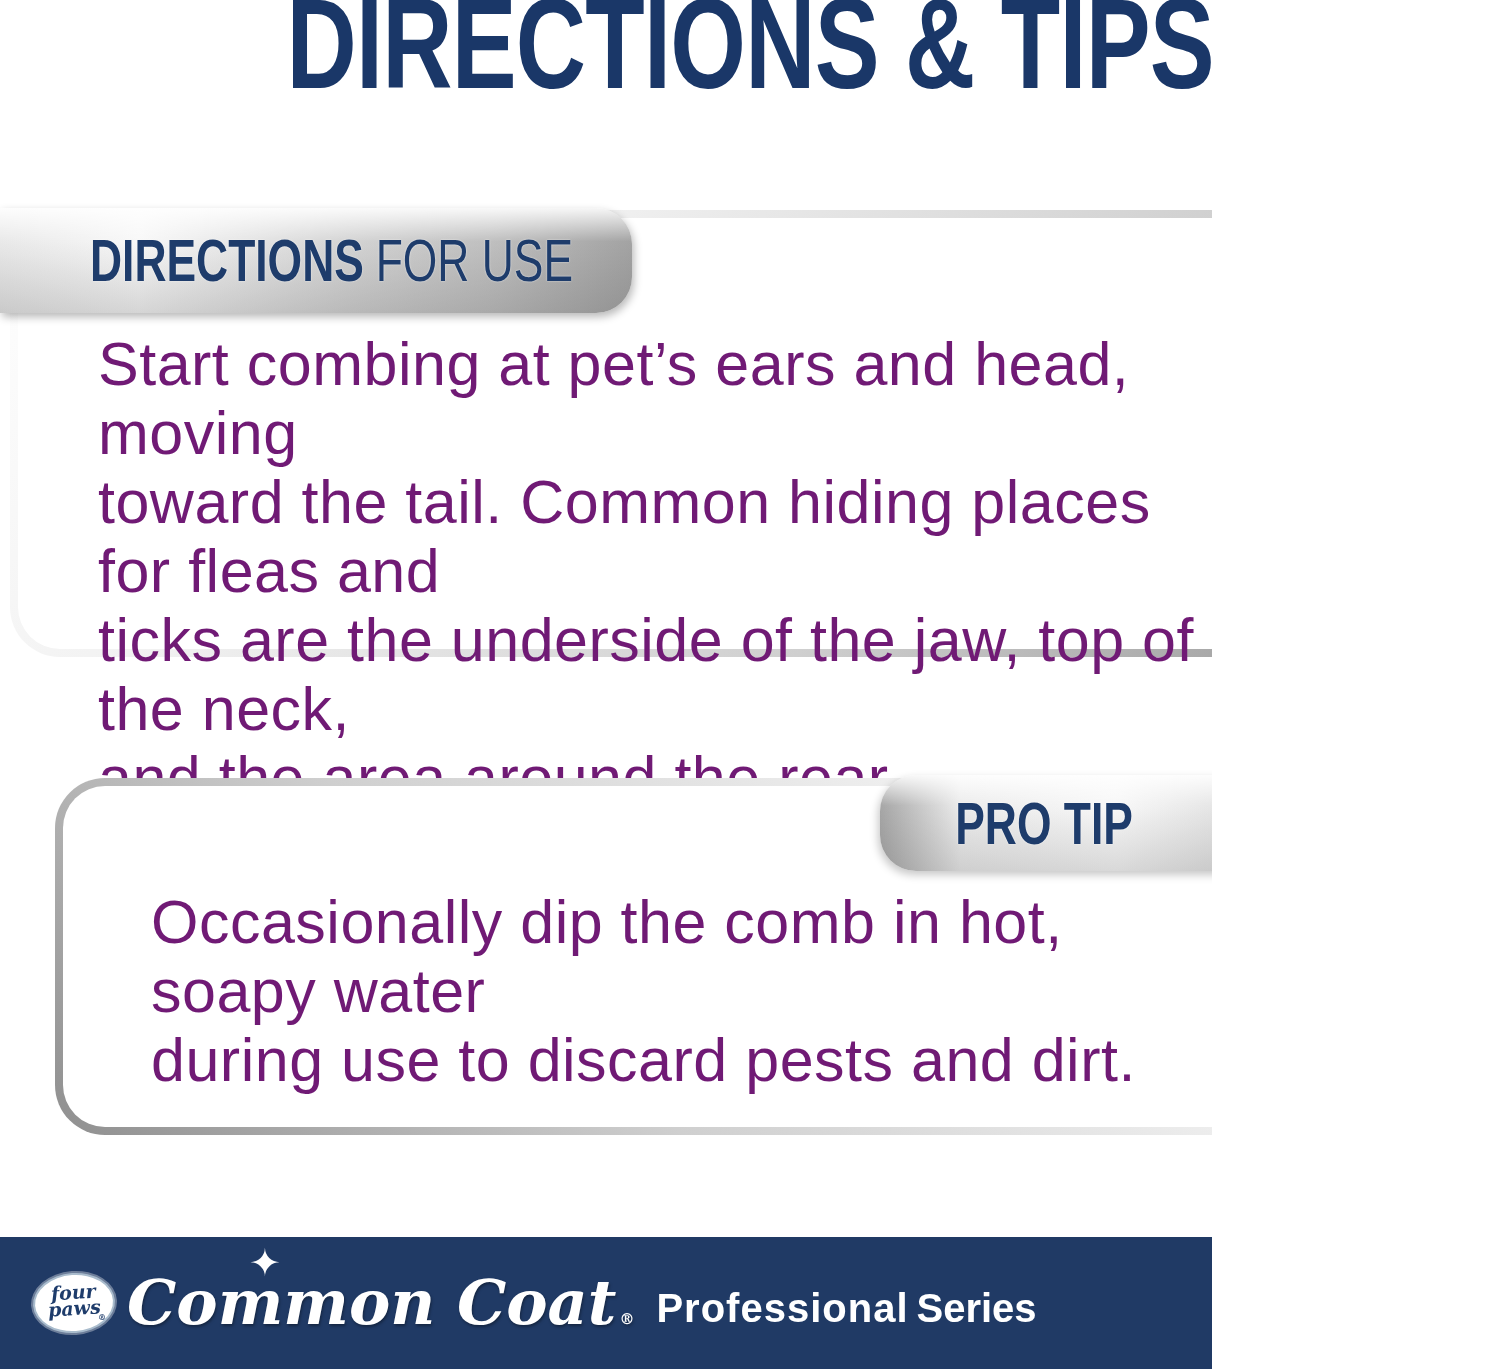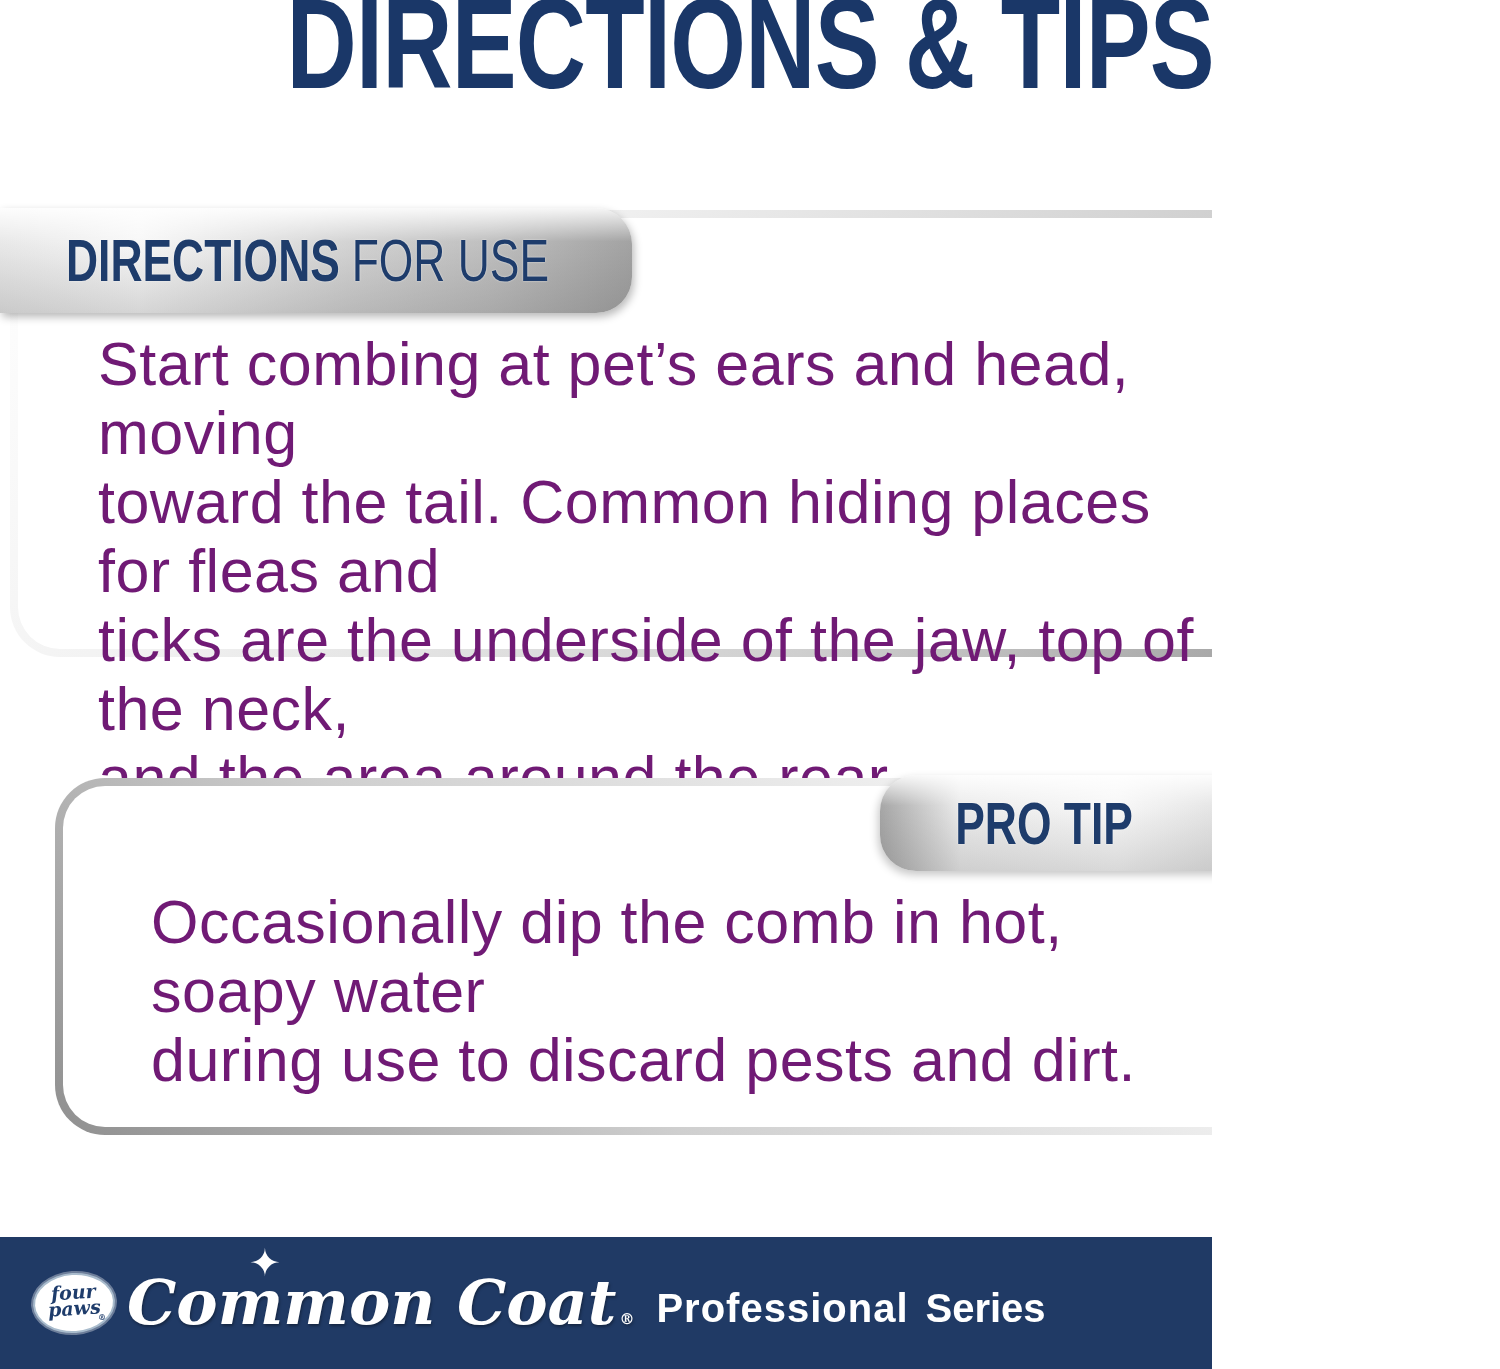--- a/index.html
+++ b/index.html
@@ -38,21 +38,21 @@
   .ribbon {
     position:absolute; display:flex; align-items:center; box-sizing:border-box;
   }
   .ribbon1 {
     left:0; top:208px; width:632px; height:105px;
     border-radius:0 36px 36px 0;
     background:
       linear-gradient(180deg, rgba(255,255,255,0.9) 0%, rgba(255,255,255,0) 32%, rgba(90,90,90,0.22) 100%),
       linear-gradient(90deg, #e9e9e9 0%, #f8f8f8 22%, #d4d4d4 55%, #bfbfbf 78%, #a3a3a3 100%);
     box-shadow:2px 4px 9px rgba(0,0,0,0.28);
-    padding-left:66px;
+    padding-left:90px;
   }
   .ribbon2 {
     left:880px; top:775px; width:620px; height:96px;
     border-radius:36px 0 0 36px;
     background:
       linear-gradient(180deg, rgba(255,255,255,0.9) 0%, rgba(255,255,255,0) 32%, rgba(90,90,90,0.20) 100%),
       linear-gradient(90deg, #a6a6a6 0%, #ececec 13%, #f8f8f8 38%, #d6d6d6 68%, #ededed 100%);
     box-shadow:-2px 4px 9px rgba(0,0,0,0.22);
     justify-content:flex-start;
   }
@@ -94,21 +94,21 @@
     position:relative; margin-left:12px; color:#ffffff; white-space:nowrap;
     font-family:"DejaVu Serif", serif; font-style:italic; font-weight:bold;
     font-size:62px; line-height:1; text-shadow:1px 2px 3px rgba(0,0,0,0.35);
   }
   .magic .star {
     position:absolute; top:-28px; left:122px; font-size:38px; font-style:normal;
     font-family:"DejaVu Sans", sans-serif; text-shadow:none;
   }
   .magic .reg { font-size:15px; font-style:normal; margin-left:3px; }
 
-  .series { margin-left:22px; color:#ffffff; font-size:40px; display:flex; align-items:baseline; gap:17px; margin-top:10px; }
+  .series { margin-left:22px; color:#ffffff; font-size:40px; display:flex; align-items:baseline; gap:8px; margin-top:10px; }
   .series .sbold { font-weight:bold; letter-spacing:1px; }
   .series .slight { font-weight:bold; }
 </style>
 </head>
 <body>
 
 <div class="canvas">
 
   <div class="title">
     <span class="inner">DIRECTIONS &amp; TIPS</span>

